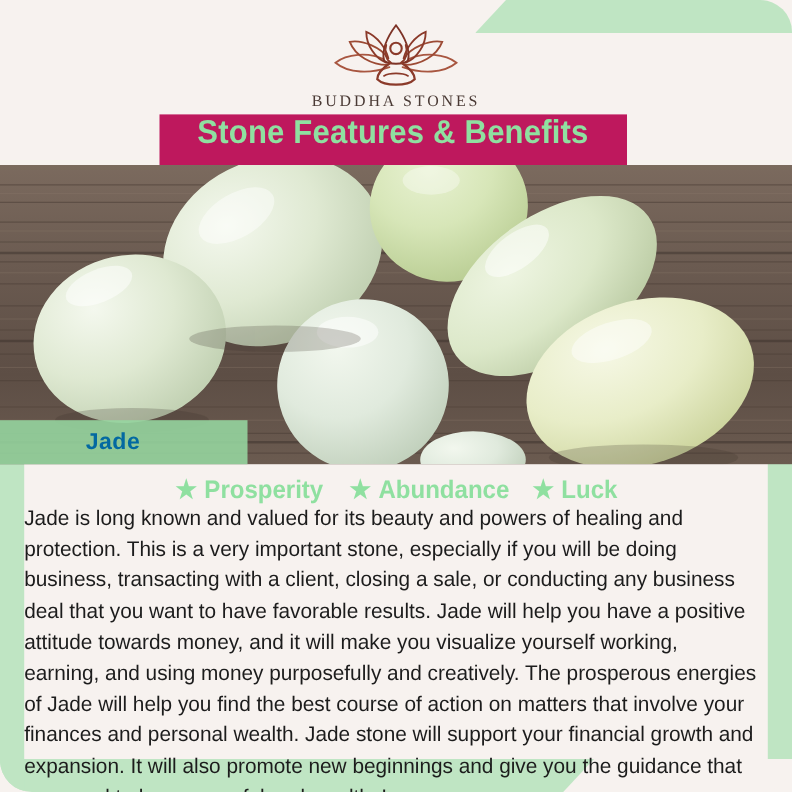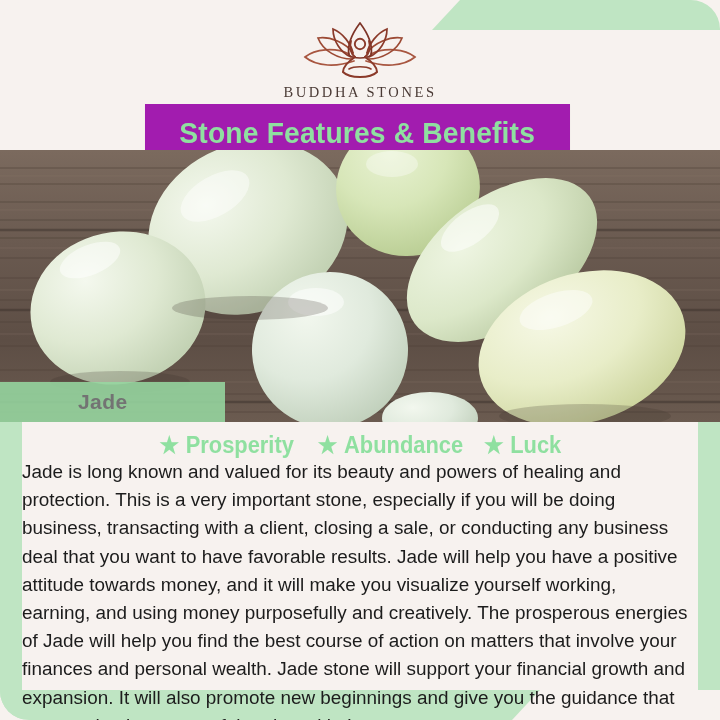--- a/index.html
+++ b/index.html
@@ -47,22 +47,22 @@
   .logo-word{
     margin-top:3px;
     font-family:"Liberation Serif", serif;
     font-size:14.5px;letter-spacing:2.6px;
     color:#4a3a35;white-space:nowrap;
   }
 
   
   .titlebar{
     position:absolute;top:104px;left:145px;width:425px;height:46px;
-    background:#a21caf;
-    display:flex;align-items:flex-end;justify-content:center;
+    background:#be185d;
+    display:flex;align-items:flex-start;justify-content:center;
     box-shadow:0 1px 2px rgba(0,0,0,.04);
   }
   .title-text{
     font-family:"Liberation Sans Narrow","Liberation Sans",sans-serif;
     font-weight:bold;font-size:30px;letter-spacing:.2px;
     color:#8fe0a0;white-space:nowrap;
     transform:scaleX(.94);
   }
 
   
@@ -71,21 +71,21 @@
     overflow:hidden;background:#6d5b50;
   }
   .photo svg{display:block;width:720px;height:272px;}
 
   .jade-band{
     position:absolute;left:0;top:382px;width:225px;height:40px;
     background:rgba(150,215,160,.88);
     display:flex;align-items:center;
   }
   .jade-label{
-    margin-left:78px;color:#737373;font-weight:bold;font-size:21px;
+    margin-left:78px;color:#0369a1;font-weight:bold;font-size:21px;
     letter-spacing:.4px;
   }
 
   
   .benefits{
     position:absolute;top:428px;left:0;width:720px;height:34px;
     display:flex;align-items:center;justify-content:center;gap:16px;
   }
   .benefit{
     display:flex;align-items:center;gap:7px;

